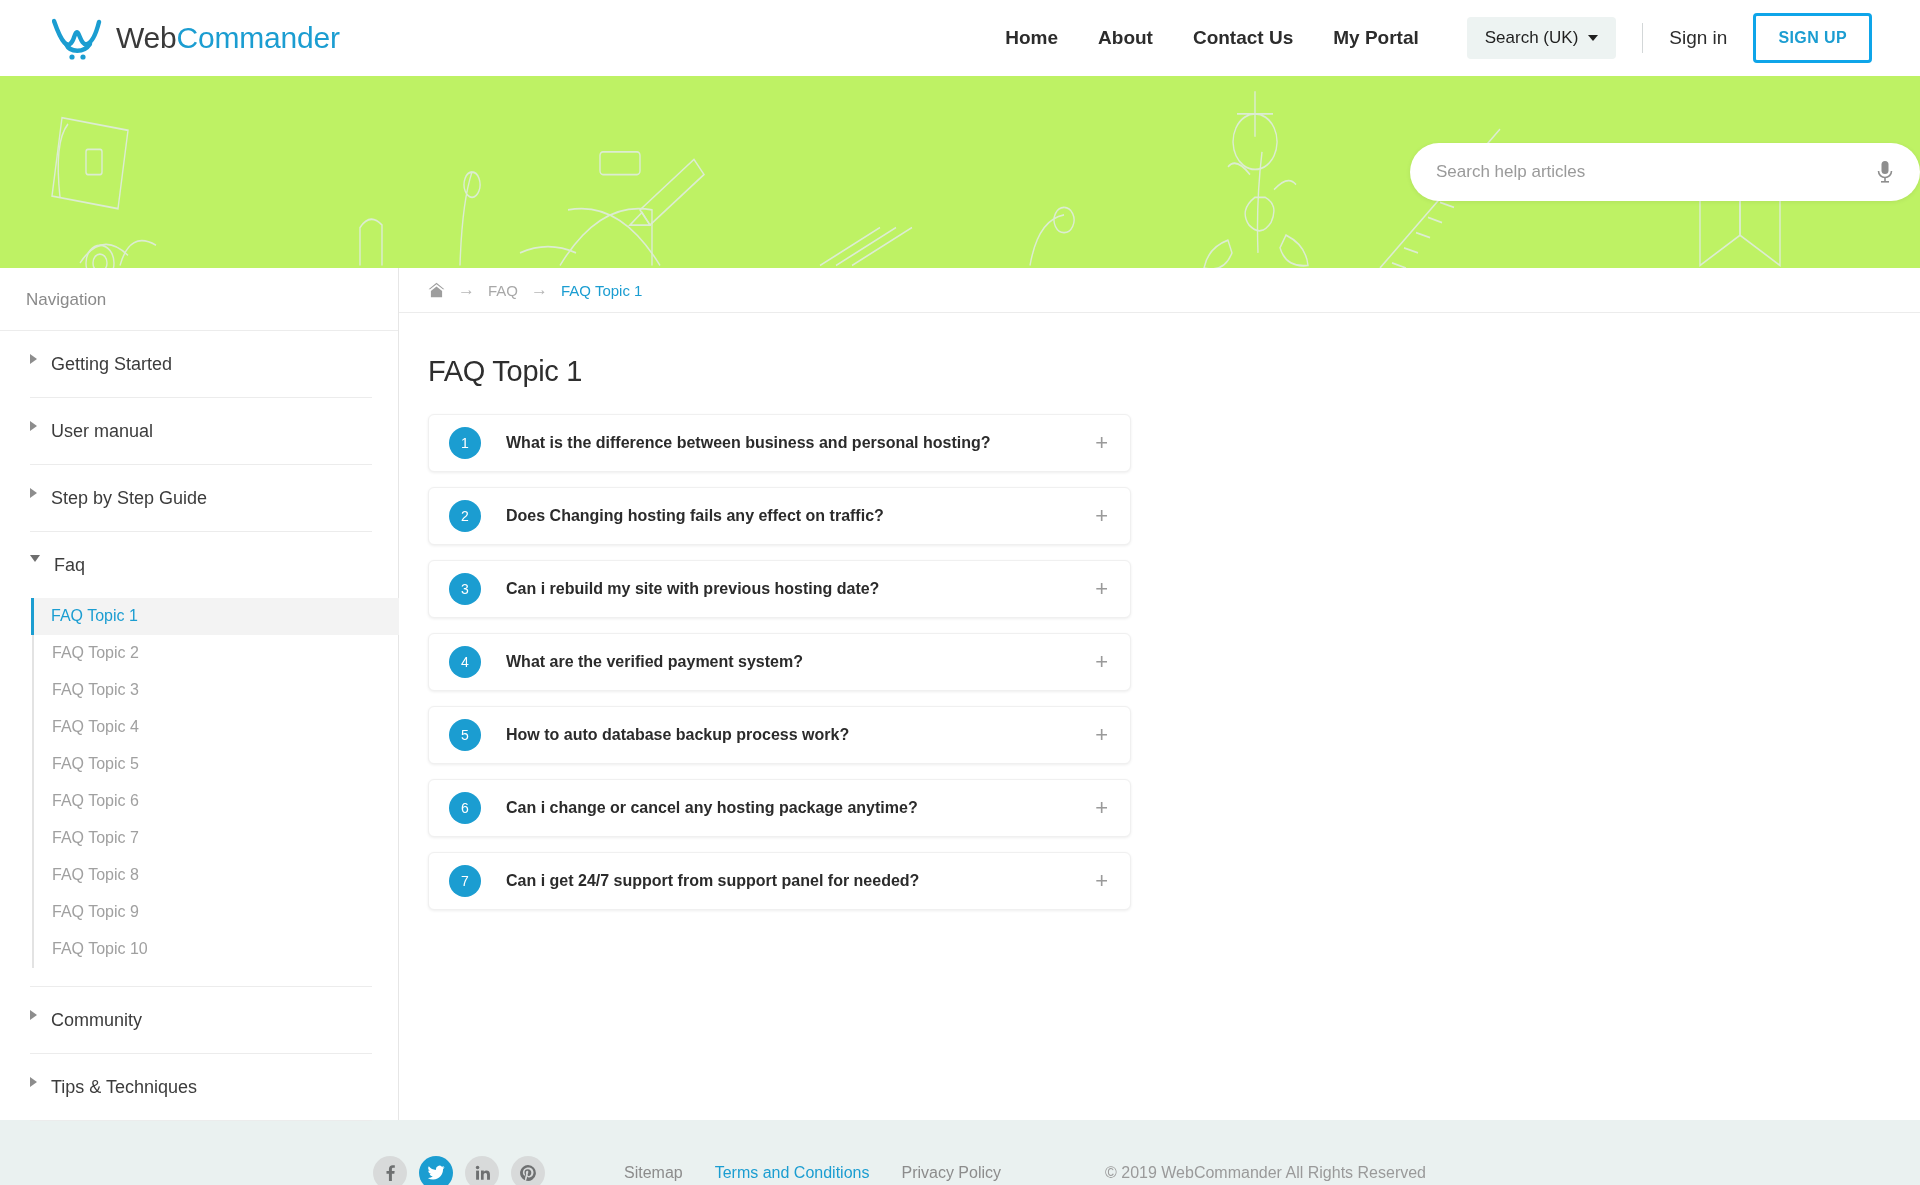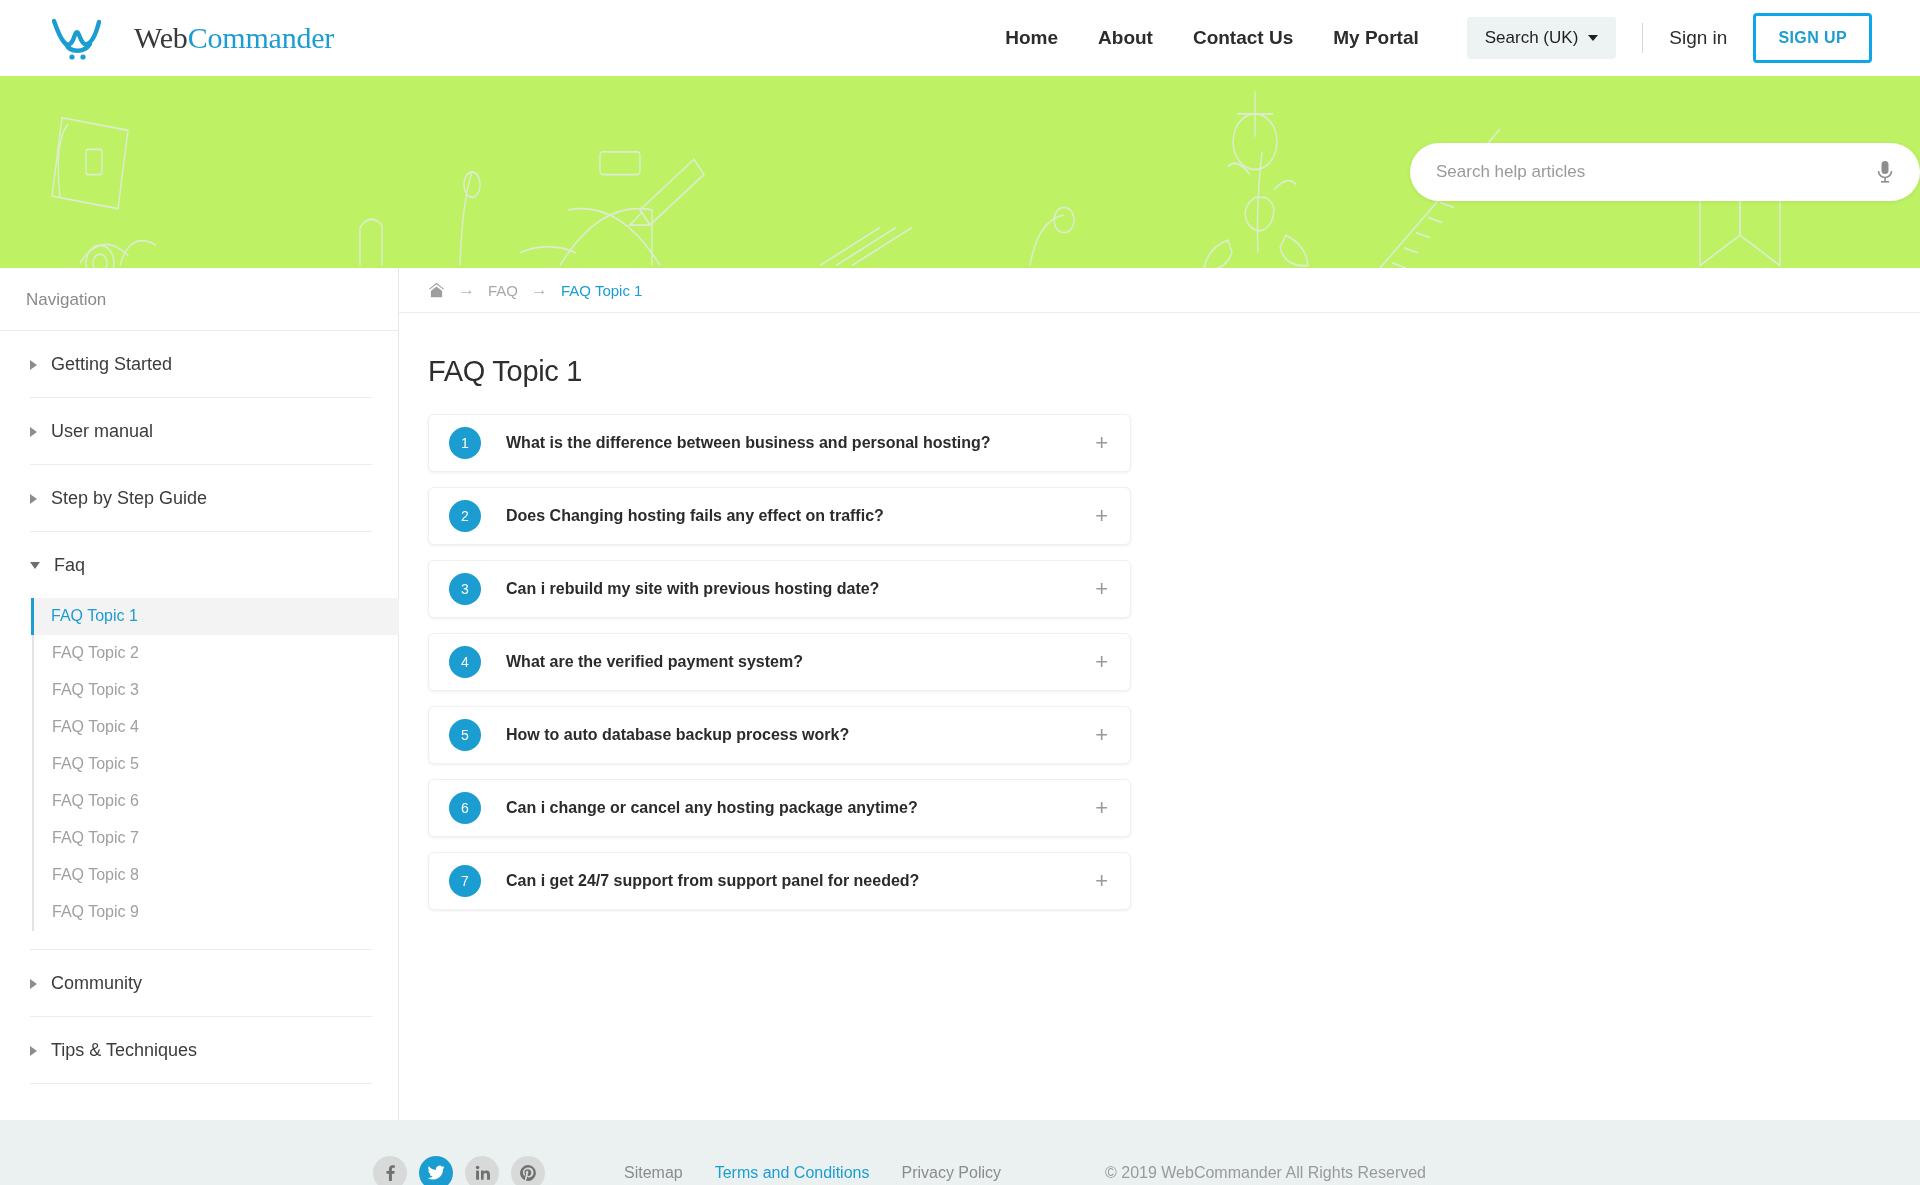--- a/index.html
+++ b/index.html
@@ -13,21 +13,21 @@
   
   .header {
     height: 76px;
     background: #ffffff;
     display: flex;
     align-items: center;
     padding: 0 48px 0 52px;
     position: relative;
     z-index: 5;
   }
-  .logo-wrap { display: flex; align-items: center; gap: 28px; font-family: Liberation Serif, serif; }
+  .logo-wrap { display: flex; align-items: center; gap: 10px; }
   .logo-mark { width: 54px; height: 44px; display: block; }
   .logo-text {
     font-size: 30px; font-weight: 400; letter-spacing: -0.2px;
     white-space: nowrap;
   }
   .logo-text .lt-web { color: #3a3a3a; }
   .logo-text .lt-cmd { color: #1b9dd1; }
 
   .nav-right {
     margin-left: auto;
@@ -115,21 +115,21 @@
     padding: 22px 0 20px 26px;
     border-bottom: 1px solid #ececec;
     margin: 0 0 0 0;
   }
   .nav-group {
     margin: 0 26px 0 30px;
     border-bottom: 1px solid #ececec;
   }
   .nav-group:last-child { }
   .nav-group-head {
-    display: flex; align-items: center; gap: 14px;
+    display: flex; gap: 14px;
     padding: 23px 0 22px 0;
     cursor: pointer;
   }
   .tri-right {
     width: 0; height: 0;
     border-top: 5px solid transparent;
     border-bottom: 5px solid transparent;
     border-left: 7px solid #8d8d8d;
     flex-shrink: 0;
   }
@@ -350,20 +350,21 @@
       <ul class="sublist">
         <li class="subitem active">FAQ Topic 1</li>
         <li class="subitem">FAQ Topic 2</li>
         <li class="subitem">FAQ Topic 3</li>
         <li class="subitem">FAQ Topic 4</li>
         <li class="subitem">FAQ Topic 5</li>
         <li class="subitem">FAQ Topic 6</li>
         <li class="subitem">FAQ Topic 7</li>
         <li class="subitem">FAQ Topic 8</li>
         <li class="subitem">FAQ Topic 9</li>
+        <li class="subitem">FAQ Topic 10</li>
       </ul>
     </div>
 
     <div class="nav-group">
       <div class="nav-group-head">
         <span class="tri-right"></span>
         <span class="nav-group-label">Community</span>
       </div>
     </div>
 

